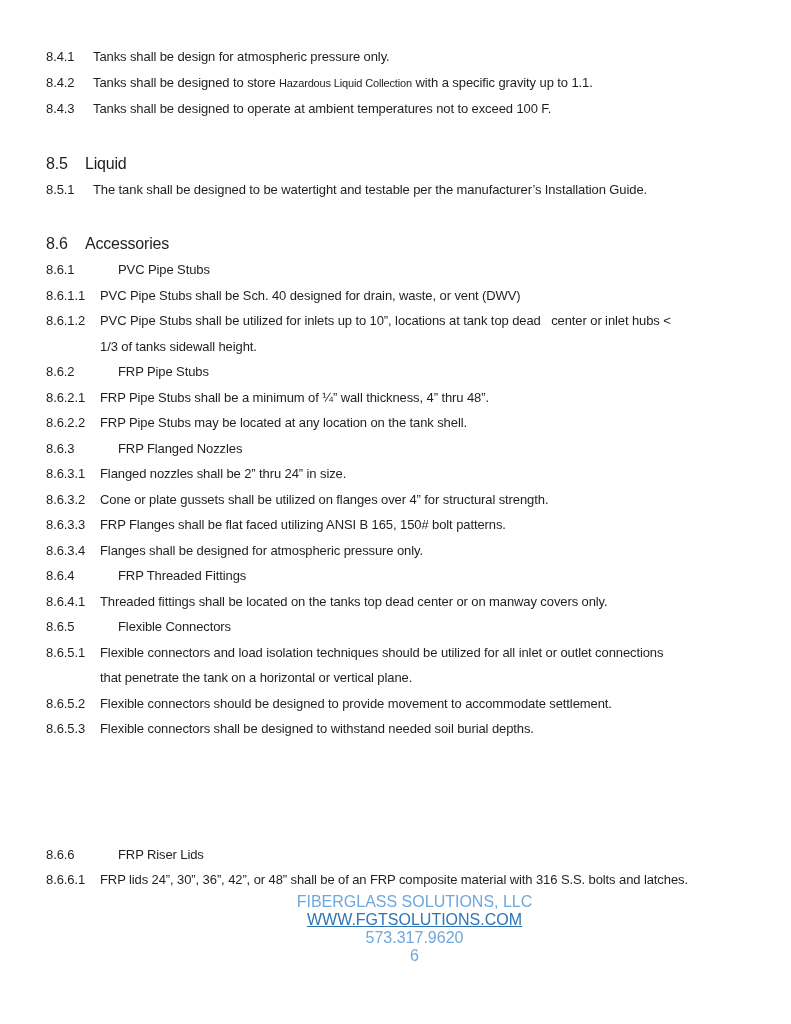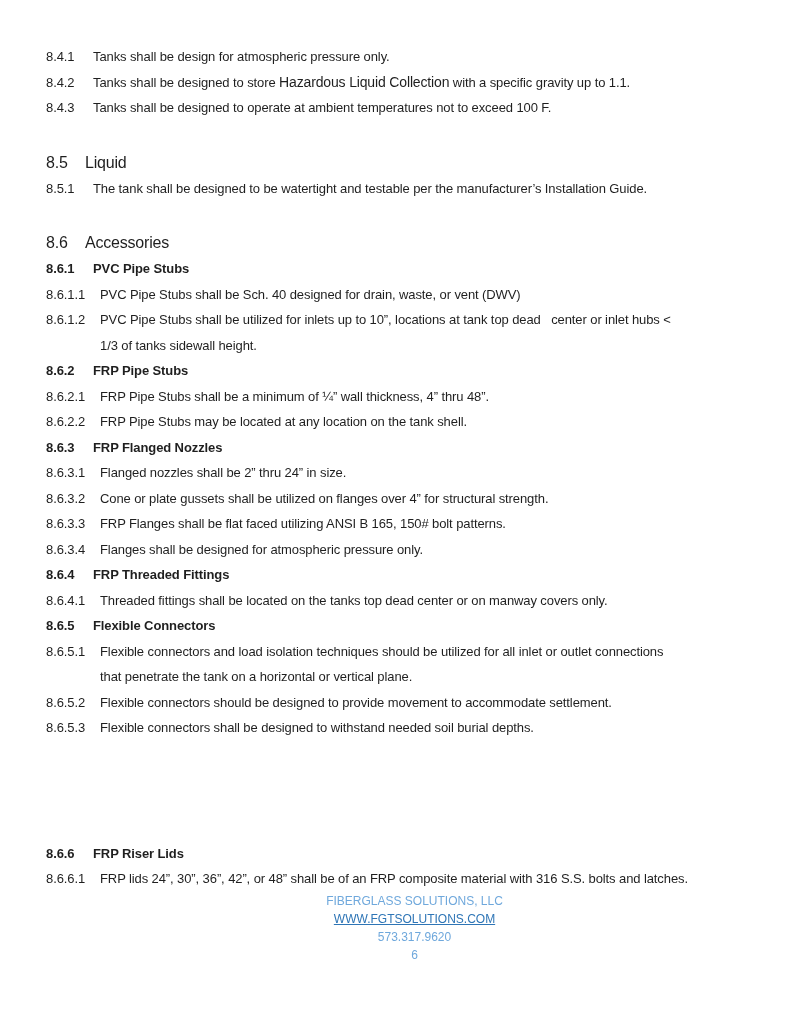--- a/index.html
+++ b/index.html
@@ -12,27 +12,27 @@
   }
   .page {
     width: 791px; height: 1024px;
     padding: 44px 8px 1px 46px;
   }
   .row { display: flex; align-items: flex-start; line-height: 25.5px; font-size: 13px; letter-spacing: -0.1px; }
   .num { flex: 0 0 47px; white-space: pre; }
   .item4 .num { flex: 0 0 54px; }
   .h1row { font-size: 16px; font-weight: normal; line-height: 27px; letter-spacing: -0.2px; }
   .h1row .num { flex: 0 0 39px; }
-  .h2row { font-weight: bold; }
+  .h2row { font-weight: normal; gap: 25px; }
   .txt { flex: 1 1 auto; min-width: 0; }
   .line { display: block; white-space: pre; }
-  .em { font-size: 14px; letter-spacing: -0.15px; }
+  .em { font-size: 11px; letter-spacing: -0.15px; }
   .sp-a { height: 28px; }
   .sp-c { height: 100px; }
-  .footer { text-align: center; line-height: 18px; font-size: 12px; margin-top: 0; }
+  .footer { text-align: center; line-height: 18px; font-size: 16px; margin-top: 0; }
   .footer .company, .footer .phone, .footer .pagenum { color: #6FA8DC; }
   .footer .website { color: #2E75B6; font-weight: normal; text-decoration: underline; display: inline-block; }
 </style>
 </head>
 <body>
 
 <div class="page">
 
   <div class="row item3">
     <span class="num">8.4.1</span>

